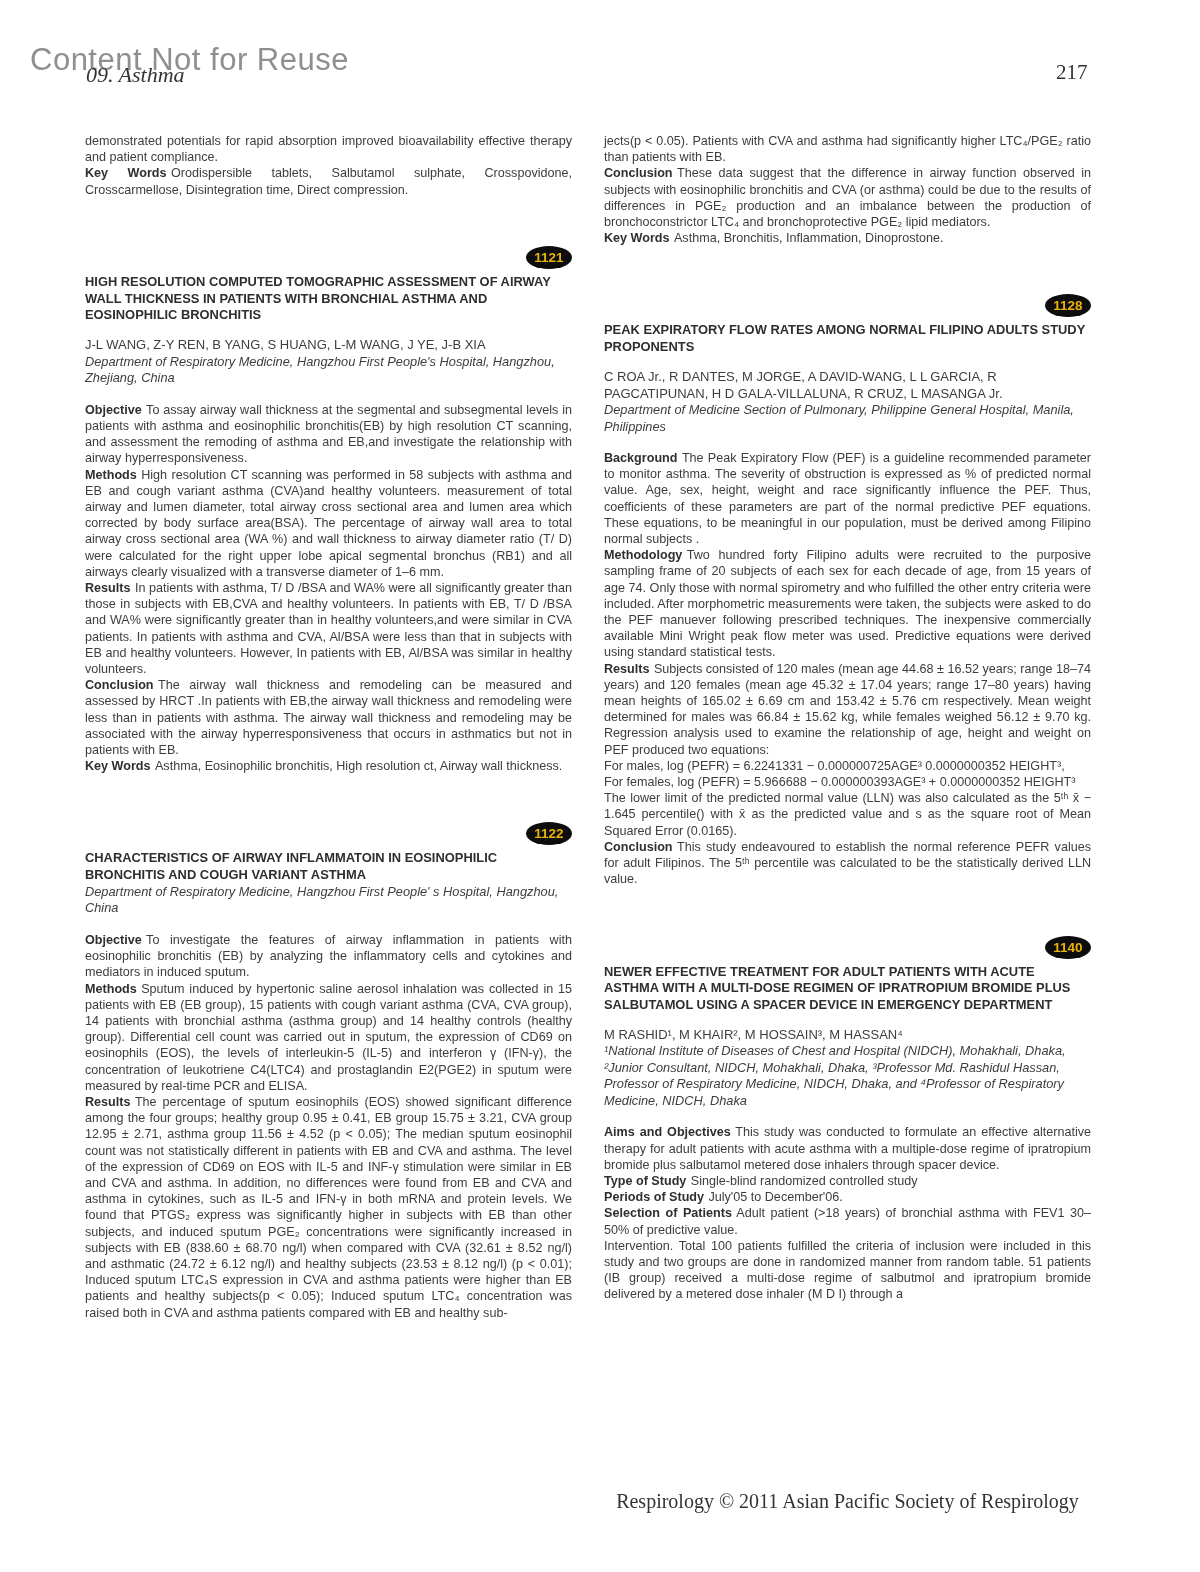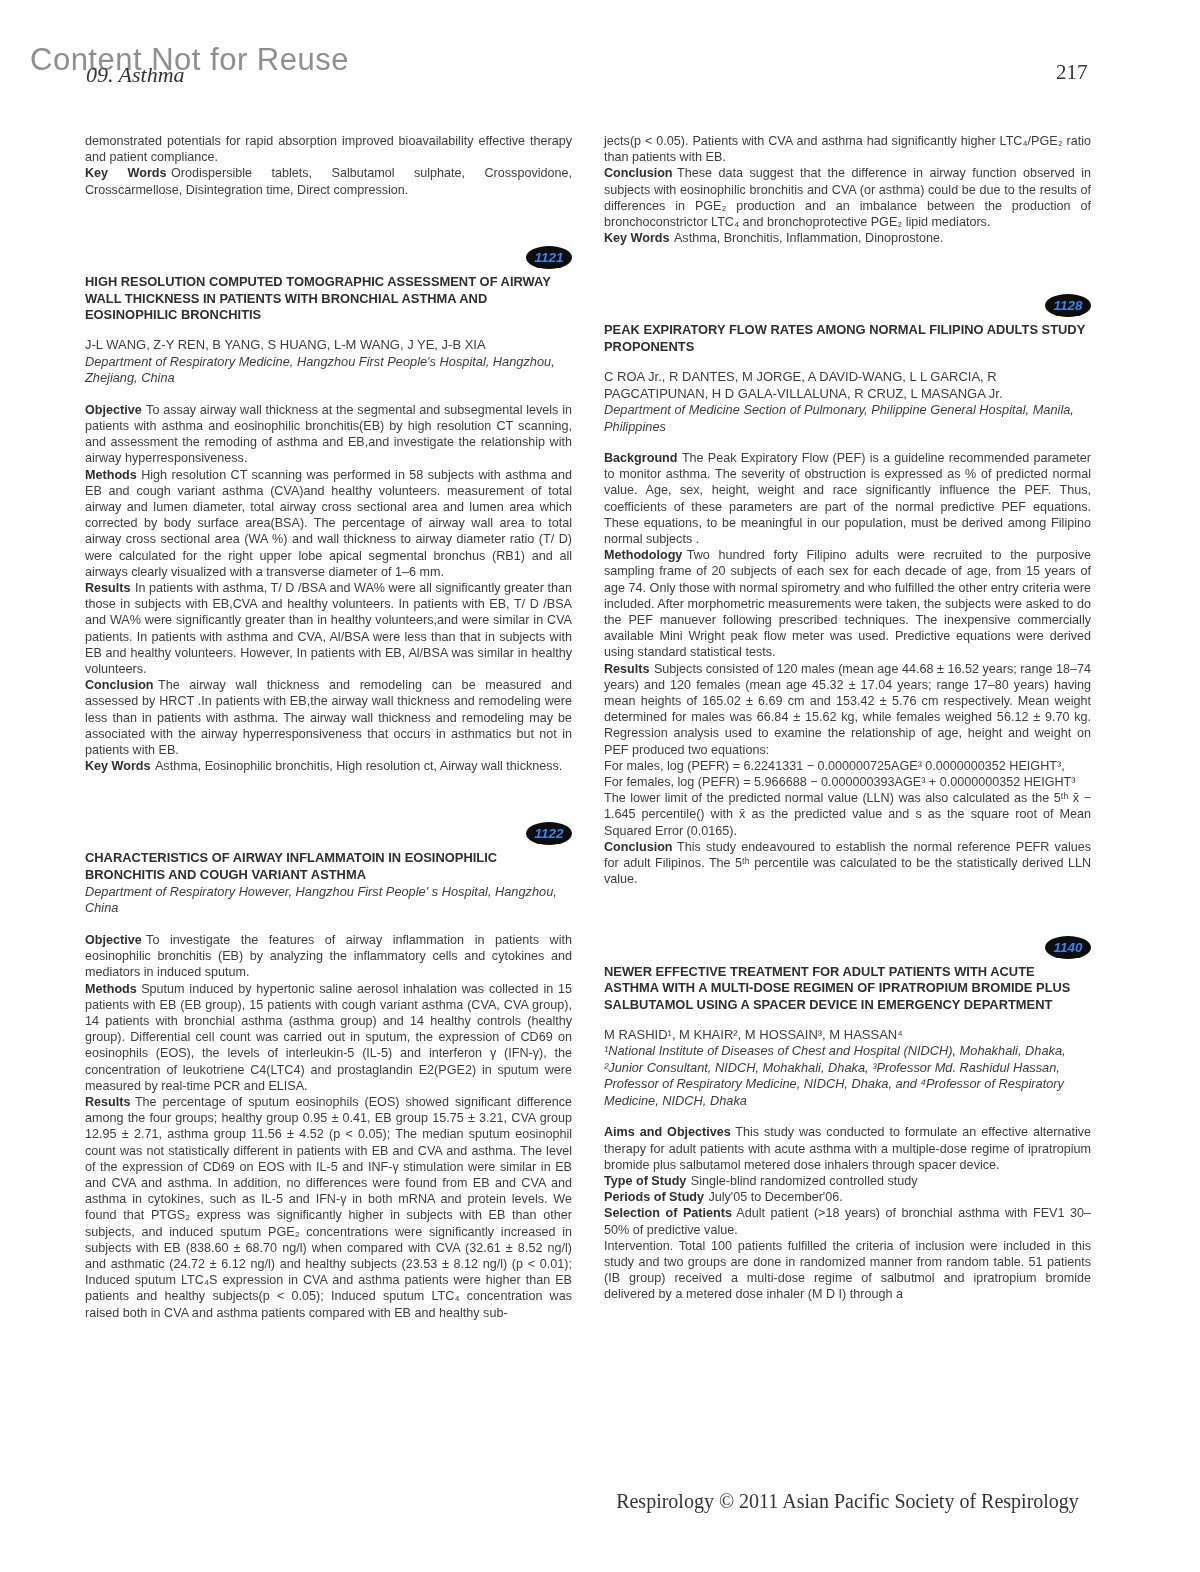--- a/index.html
+++ b/index.html
@@ -27,22 +27,22 @@
     font-size:12.6px; line-height:16.2px; text-align:justify;
   }
   .col-left  { left:85px; }
   .col-right { left:604px; }
   p { margin:0; }
   .plabel { font-weight:bold; color:#2f2f2f; }
   .plabel:not(:empty) { margin-right:0.35em; }
   .badge {
     display:block; margin-left:auto; margin-right:0;
     width:46px; height:23px; border-radius:50%;
-    background:#0d0d0d; color:#3b82f6;
-    font-weight:bold; font-size:13.5px; line-height:23px; text-align:center;font-style:italic;
+    background:#0d0d0d; color:#eab308;
+    font-weight:bold; font-size:13.5px; line-height:23px; text-align:center;
   }
   .badge-gap { margin-top:48px; }
   .abs-title {
     margin-top:5px; text-align:left;
     font-weight:bold; font-size:12.9px; line-height:16.8px; color:#2e2e2e;
   }
   .authors { margin-top:13px; text-align:left; font-size:13px; line-height:16.5px; }
   .affiliation { text-align:left; font-style:italic; font-size:12.8px; line-height:16.5px; }
   .body-first { margin-top:15px; }
   .footer {
@@ -73,21 +73,21 @@
     <p class="para body-first"><b class="plabel">Objective</b><span>To assay airway wall thickness at the segmental and subsegmental levels in patients with asthma and eosinophilic bronchitis(EB) by high resolution CT scanning, and assessment the remoding of asthma and EB,and investigate the relationship with airway hyperresponsiveness.</span></p>
     <p class="para"><b class="plabel">Methods</b><span>High resolution CT scanning was performed in 58 subjects with asthma and EB and cough variant asthma (CVA)and healthy volunteers. measurement of total airway and lumen diameter, total airway cross sectional area and lumen area which corrected by body surface area(BSA). The percentage of airway wall area to total airway cross sectional area (WA %) and wall thickness to airway diameter ratio (T/ D) were calculated for the right upper lobe apical segmental bronchus (RB1) and all airways clearly visualized with a transverse diameter of 1–6 mm.</span></p>
     <p class="para"><b class="plabel">Results</b><span>In patients with asthma, T/ D /BSA and WA% were all significantly greater than those in subjects with EB,CVA and healthy volunteers. In patients with EB, T/ D /BSA and WA% were significantly greater than in healthy volunteers,and were similar in CVA patients. In patients with asthma and CVA, Al/BSA were less than that in subjects with EB and healthy volunteers. However, In patients with EB, Al/BSA was similar in healthy volunteers.</span></p>
     <p class="para"><b class="plabel">Conclusion</b><span>The airway wall thickness and remodeling can be measured and assessed by HRCT .In patients with EB,the airway wall thickness and remodeling were less than in patients with asthma. The airway wall thickness and remodeling may be associated with the airway hyperresponsiveness that occurs in asthmatics but not in patients with EB.</span></p>
     <p class="para"><b class="plabel">Key Words</b><span>Asthma, Eosinophilic bronchitis, High resolution ct, Airway wall thickness.</span></p>
   </div>
 
   <div>
     <span class="badge badge-gap">1122</span>
     <p class="abs-title">CHARACTERISTICS OF AIRWAY INFLAMMATOIN IN EOSINOPHILIC BRONCHITIS AND COUGH VARIANT ASTHMA</p>
-    <p class="affiliation">Department of Respiratory However, Hangzhou First People' s Hospital, Hangzhou, China</p>
+    <p class="affiliation">Department of Respiratory Medicine, Hangzhou First People' s Hospital, Hangzhou, China</p>
     <p class="para body-first"><b class="plabel">Objective</b><span>To investigate the features of airway inflammation in patients with eosinophilic bronchitis (EB) by analyzing the inflammatory cells and cytokines and mediators in induced sputum.</span></p>
     <p class="para"><b class="plabel">Methods</b><span>Sputum induced by hypertonic saline aerosol inhalation was collected in 15 patients with EB (EB group), 15 patients with cough variant asthma (CVA, CVA group), 14 patients with bronchial asthma (asthma group) and 14 healthy controls (healthy group). Differential cell count was carried out in sputum, the expression of CD69 on eosinophils (EOS), the levels of interleukin-5 (IL-5) and interferon γ (IFN-γ), the concentration of leukotriene C4(LTC4) and prostaglandin E2(PGE2) in sputum were measured by real-time PCR and ELISA.</span></p>
     <p class="para"><b class="plabel">Results</b><span>The percentage of sputum eosinophils (EOS) showed significant difference among the four groups; healthy group 0.95 ± 0.41, EB group 15.75 ± 3.21, CVA group 12.95 ± 2.71, asthma group 11.56 ± 4.52 (p &lt; 0.05); The median sputum eosinophil count was not statistically different in patients with EB and CVA and asthma. The level of the expression of CD69 on EOS with IL-5 and INF-γ stimulation were similar in EB and CVA and asthma. In addition, no differences were found from EB and CVA and asthma in cytokines, such as IL-5 and IFN-γ in both mRNA and protein levels. We found that PTGS₂ express was significantly higher in subjects with EB than other subjects, and induced sputum PGE₂ concentrations were significantly increased in subjects with EB (838.60 ± 68.70 ng/l) when compared with CVA (32.61 ± 8.52 ng/l) and asthmatic (24.72 ± 6.12 ng/l) and healthy subjects (23.53 ± 8.12 ng/l) (p &lt; 0.01); Induced sputum LTC₄S expression in CVA and asthma patients were higher than EB patients and healthy subjects(p &lt; 0.05); Induced sputum LTC₄ concentration was raised both in CVA and asthma patients compared with EB and healthy sub-</span></p>
   </div>
 </div>
 
 <div class="col col-right">
   <div>
     <p class="para"><b class="plabel"></b><span>jects(p &lt; 0.05). Patients with CVA and asthma had significantly higher LTC₄/PGE₂ ratio than patients with EB.</span></p>
     <p class="para"><b class="plabel">Conclusion</b><span>These data suggest that the difference in airway function observed in subjects with eosinophilic bronchitis and CVA (or asthma) could be due to the results of differences in PGE₂ production and an imbalance between the production of bronchoconstrictor LTC₄ and bronchoprotective PGE₂ lipid mediators.</span></p>

